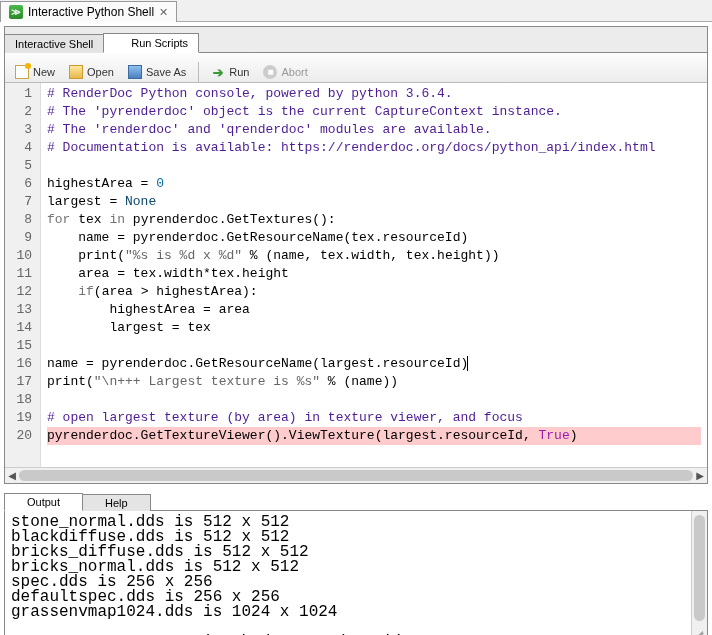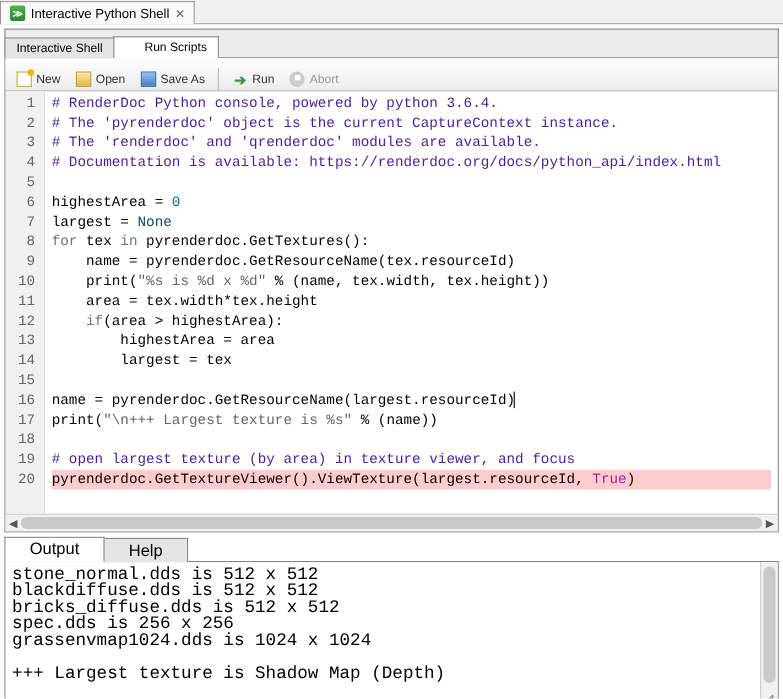--- a/index.html
+++ b/index.html
@@ -160,21 +160,21 @@
     height: 20px;
     display:flex;
     align-items:flex-end;
     margin: 6px 4px 0 4px;
   }
   .bottom-tab {
     padding: 2px 22px;
     border: 1px solid #888;
     border-bottom: none;
     background: #e4e4e4;
-    font-size: 15px;
+    font-size: 11px;
     margin-right: -1px;
     position:relative; top:1px;
   }
   .bottom-tab.active {
     background: #fff;
     z-index:2;
     border-bottom:1px solid #fff;
   }
   .output-panel {
     border: 1px solid #888;
@@ -295,18 +295,18 @@
 <div class="bottom-tabs">
   <div class="bottom-tab active">
     <span>Output</span>
   </div>
   <div class="bottom-tab">
     <span>Help</span>
   </div>
 </div>
 
 <div class="output-panel">
-  <div class="output" id="output"><div>stone_normal.dds is 512 x 512</div><div>blackdiffuse.dds is 512 x 512</div><div>bricks_diffuse.dds is 512 x 512</div><div>spec.dds is 256 x 256</div><div>grassenvmap1024.dds is 1024 x 1024</div><div>&nbsp;</div><div>+++ Largest texture is Shadow Map (Depth)</div></div>
+  <div class="output" id="output"><div>stone_normal.dds is 512 x 512</div><div>blackdiffuse.dds is 512 x 512</div><div>bricks_diffuse.dds is 512 x 512</div><div>bricks_normal.dds is 512 x 512</div><div>spec.dds is 256 x 256</div><div>defaultspec.dds is 256 x 256</div><div>grassenvmap1024.dds is 1024 x 1024</div><div>&nbsp;</div><div>+++ Largest texture is Shadow Map (Depth)</div></div>
   <div class="vscroll">
     <div class="vthumb"></div>
     <div class="resize"></div>
   </div>
 </div>
 
 </body></html>

